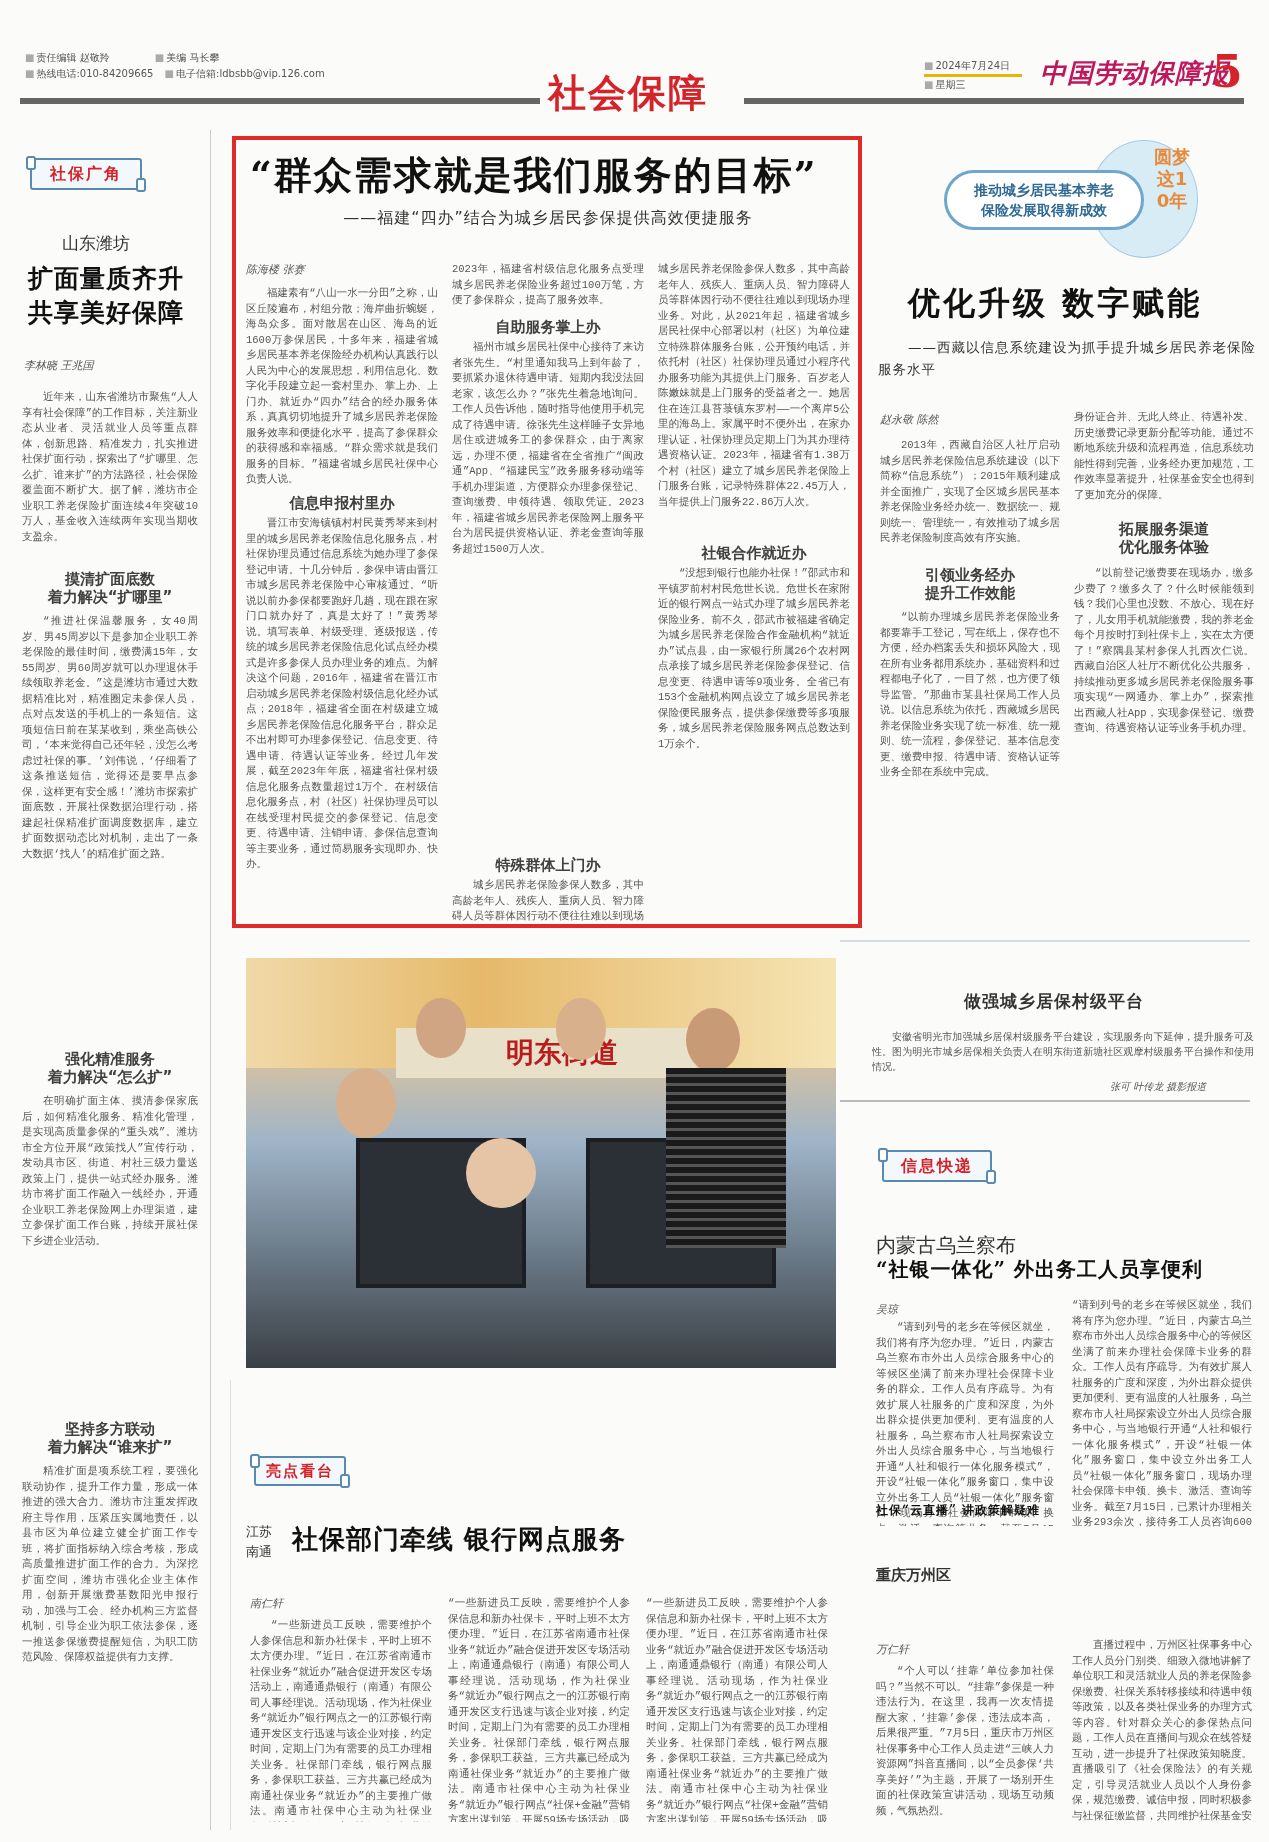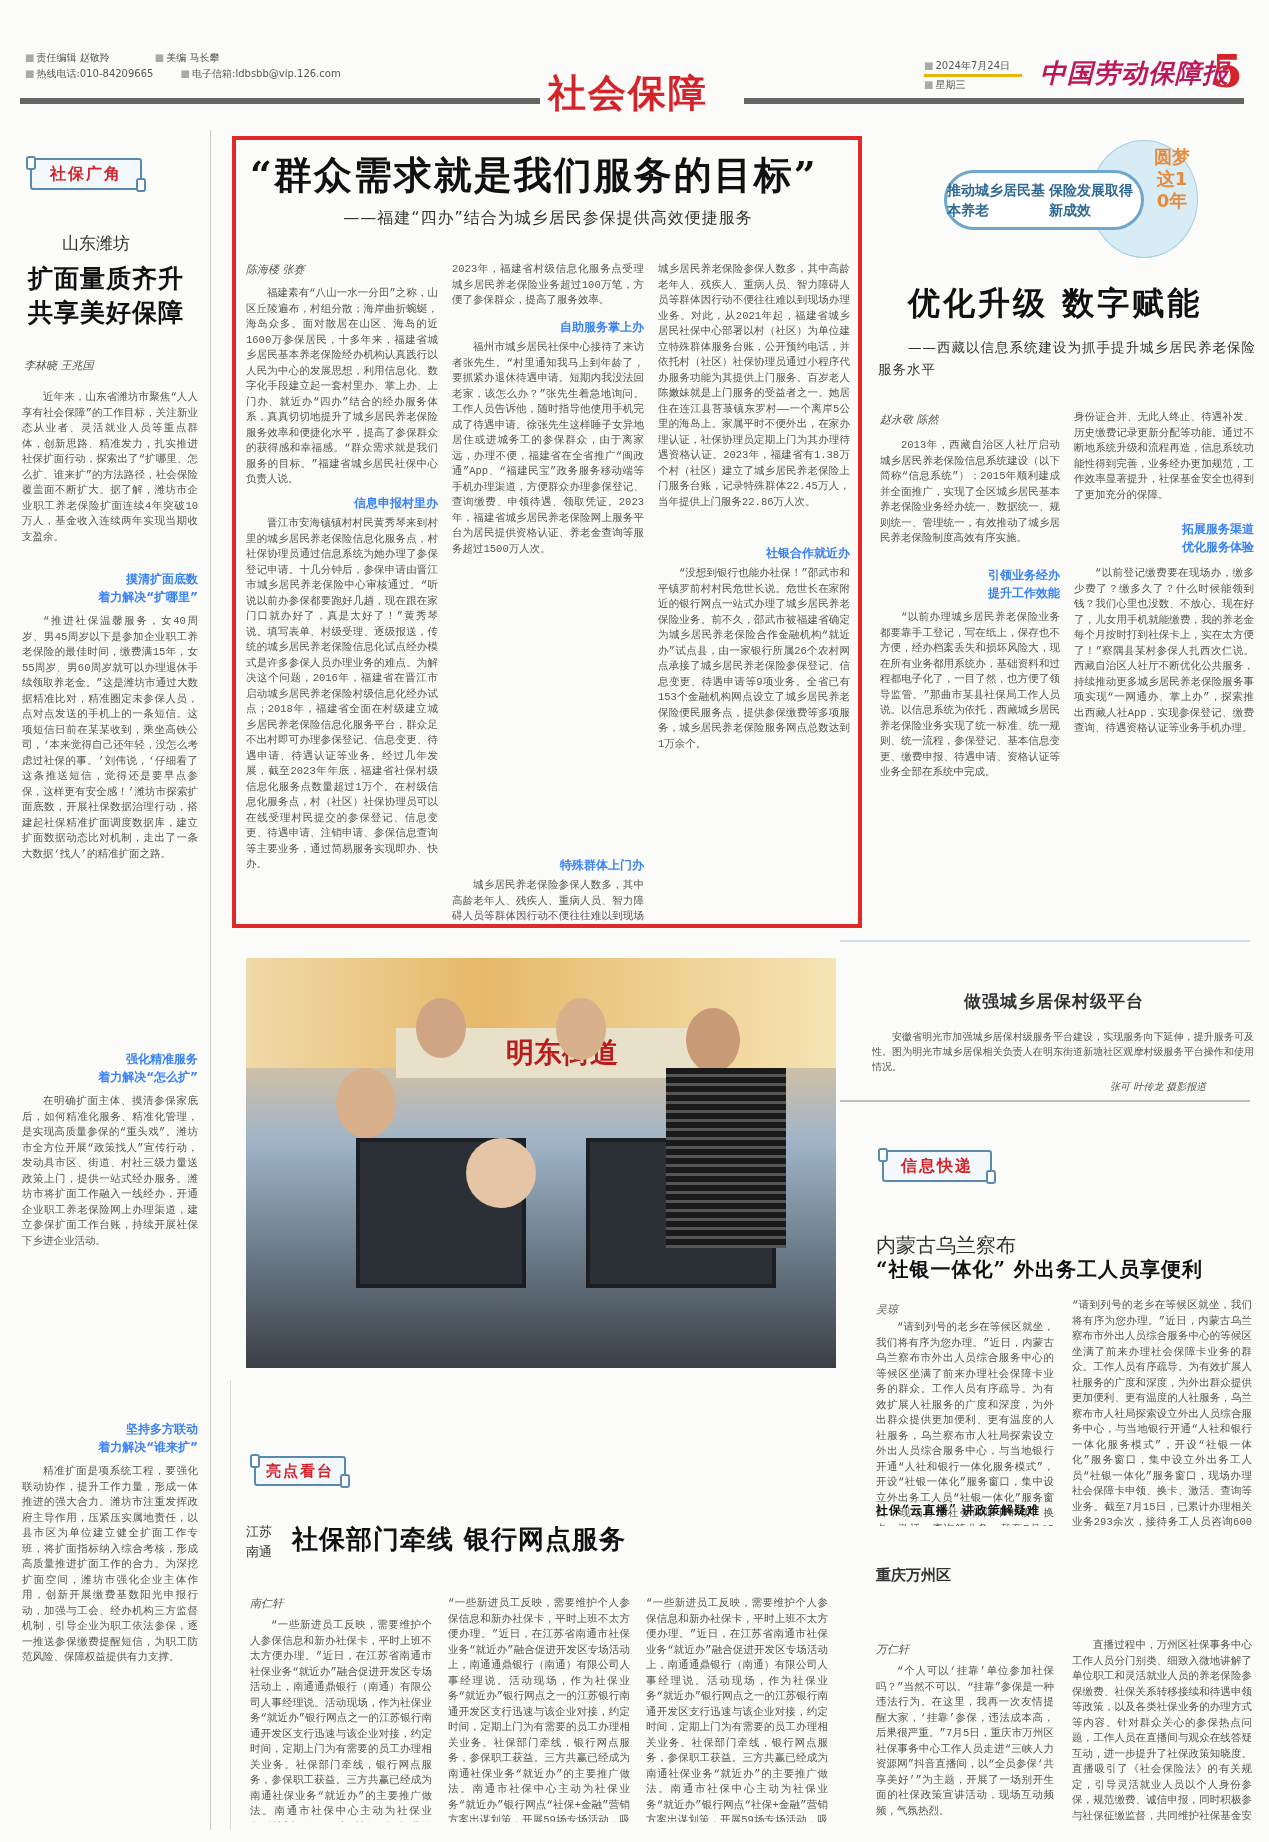--- a/index.html
+++ b/index.html
@@ -9,37 +9,37 @@
 .meta span::before{content:"■";color:#aaa;margin-right:2px}
 .bar{height:6px;background:#666}
 .section-title{font-family:"DejaVu Serif",serif;font-weight:bold;color:#d4242a;font-size:38px;letter-spacing:2px}
 .brand{font-family:"DejaVu Serif",serif;color:#be185d;font-size:26px;font-weight:bold;font-style:italic;letter-spacing:1px}
 .pageno{font-family:"DejaVu Serif",serif;color:#d4242a;font-size:44px;font-weight:900}
 .redbox{border:4px solid #e02a2a}
 .h-big{font-family:"DejaVu Serif",serif;font-weight:900;color:#111}
 .sub{font-family:"DejaVu Sans",sans-serif;color:#333}
 .body-txt{font-family:Liberation Mono, monospace;font-size:10.5px;line-height:15.5px;color:#555;text-align:justify;text-indent:2em;overflow:hidden}
 .author{font-family:"DejaVu Serif",serif;font-style:italic;font-size:11px;color:#555}
-.subhead{font-family:"DejaVu Sans",sans-serif;font-weight:bold;font-size:12px;color:#3b82f6;text-align:right;line-height:18px}
+.subhead{font-family:"DejaVu Sans",sans-serif;font-weight:bold;font-size:15px;color:#404040;text-align:center;line-height:18px}
 .scroll-tag{border:2px solid #5a8ab0;border-radius:3px;background:#f3f8fc;display:flex;align-items:center;justify-content:center;color:#d4242a;font-family:"DejaVu Sans",sans-serif;font-weight:bold;font-size:16px;letter-spacing:2px}
 .scroll-tag::before,.scroll-tag::after{content:"";position:absolute;width:6px;height:10px;border:2px solid #5a8ab0;border-radius:3px;background:#fff}
 .scroll-tag::before{left:-6px;top:-4px}
 .scroll-tag::after{right:-6px;bottom:-4px}
 .vline{background:#ccc;width:1px}
 .hline{background:#bbb;height:2px}
 .photo{background:linear-gradient(180deg,#c9a67a 0%,#e0c49b 20%,#9fb4c8 45%,#6f7f8d 70%,#3a3f45 100%);overflow:hidden}
 </style>
 </head>
 <body>
 
 <div class="abs meta" style="left:25px;top:50px">
   <div><span>责任编辑 赵敬羚</span>
   <span style="margin-left:42px">美编 马长攀</span></div>
   <div><span>热线电话:010-84209665</span>
-  <span style="margin-left:24px">电子信箱:ldbsbb@vip.126.com</span></div>
+  <span style="margin-left:8px">电子信箱:ldbsbb@vip.126.com</span></div>
 </div>
 <div class="abs bar" style="left:20px;top:98px;width:520px"></div>
 <div class="abs section-title" style="left:548px;top:68px">社会保障</div>
 <div class="abs bar" style="left:744px;top:98px;width:500px"></div>
 <div class="abs meta" style="left:924px;top:58px">
   <div style="border-bottom:3px solid #eab308;width:98px"><span>2024年7月24日</span></div>
   <div><span>星期三</span></div>
 </div>
 <div class="abs brand" style="left:1040px;top:56px">中国劳动保障报</div>
 <div class="abs pageno" style="left:1212px;top:46px">5</div>
@@ -88,21 +88,21 @@
 <div class="abs subhead" style="left:452px;top:318px;width:192px">自助服务掌上办</div>
 <div class="abs body-txt" style="left:452px;top:340px;width:192px;height:480px">福州市城乡居民社保中心接待了来访者张先生。“村里通知我马上到年龄了，要抓紧办退休待遇申请。短期内我没法回老家，该怎么办？”张先生着急地询问。工作人员告诉他，随时指导他使用手机完成了待遇申请。徐张先生这样睡子女异地居住或进城务工的参保群众，由于离家远，办理不便，福建省在全省推广“闽政通”App、“福建民宝”政务服务移动端等手机办理渠道，方便群众办理参保登记、查询缴费、申领待遇、领取凭证。2023年，福建省城乡居民养老保险网上服务平台为居民提供资格认证、养老金查询等服务超过1500万人次。</div>
 <div class="abs subhead" style="left:452px;top:856px;width:192px">特殊群体上门办</div>
 <div class="abs body-txt" style="left:452px;top:878px;width:192px;height:44px">城乡居民养老保险参保人数多，其中高龄老年人、残疾人、重病人员、智力障碍人员等群体因行动不便往往难以到现场办理业务。对此，从2021年起，福建省城乡居民社保中心部署以村（社区）为单位建立特殊群体服务台账，公开预约电话，并依托村（社区）社保协理员通过小程序代办服务功能为其提供上门服务。百岁老人陈嫩妹就是上门服务的受益者之一。她居住在连江县苔菉镇东罗村——一个离岸5公里的海岛上。家属平时不便外出，在家办理认证，社保协理员定期上门为其办理待遇资格认证。2023年，福建省有1.38万个村（社区）建立了城乡居民养老保险上门服务台账，记录特殊群体22.45万人，当年提供上门服务22.86万人次。</div>
 
 <div class="abs body-txt" style="left:658px;top:262px;width:192px;height:272px;text-indent:0">城乡居民养老保险参保人数多，其中高龄老年人、残疾人、重病人员、智力障碍人员等群体因行动不便往往难以到现场办理业务。对此，从2021年起，福建省城乡居民社保中心部署以村（社区）为单位建立特殊群体服务台账，公开预约电话，并依托村（社区）社保协理员通过小程序代办服务功能为其提供上门服务。百岁老人陈嫩妹就是上门服务的受益者之一。她居住在连江县苔菉镇东罗村——一个离岸5公里的海岛上。家属平时不便外出，在家办理认证，社保协理员定期上门为其办理待遇资格认证。2023年，福建省有1.38万个村（社区）建立了城乡居民养老保险上门服务台账，记录特殊群体22.45万人，当年提供上门服务22.86万人次。</div>
 <div class="abs subhead" style="left:658px;top:544px;width:192px">社银合作就近办</div>
 <div class="abs body-txt" style="left:658px;top:566px;width:192px;height:350px">“没想到银行也能办社保！”邵武市和平镇罗前村村民危世长说。危世长在家附近的银行网点一站式办理了城乡居民养老保险业务。前不久，邵武市被福建省确定为城乡居民养老保险合作金融机构“就近办”试点县，由一家银行所属26个农村网点承接了城乡居民养老保险参保登记、信息变更、待遇申请等9项业务。全省已有153个金融机构网点设立了城乡居民养老保险便民服务点，提供参保缴费等多项服务，城乡居民养老保险服务网点总数达到1万余个。</div>
 
 <div class="abs" style="left:1090px;top:140px;width:108px;height:118px;border-radius:50%;background:#d7ecf5;border:1px solid #a8cbe0"></div>
-<div class="abs" style="left:944px;top:170px;width:200px;height:60px;border-radius:30px;background:#fff;border:3px solid #6ea6cc;display:flex;flex-direction:row;align-items:center;justify-content:center;font-family:'DejaVu Sans',sans-serif;font-weight:bold;color:#2f6a95;font-size:14px;line-height:20px">
+<div class="abs" style="left:944px;top:170px;width:200px;height:60px;border-radius:30px;background:#fff;border:3px solid #6ea6cc;display:flex;flex-direction:column;align-items:center;justify-content:center;font-family:'DejaVu Sans',sans-serif;font-weight:bold;color:#2f6a95;font-size:14px;line-height:20px">
   <div>推动城乡居民基本养老</div>
   <div>保险发展取得新成效</div>
 </div>
 <div class="abs" style="left:1152px;top:146px;width:40px;font-family:'DejaVu Sans',sans-serif;font-weight:bold;color:#e88a3c;font-size:18px;line-height:22px;text-align:center;word-break:break-all">圆梦这10年</div>
 
 <div class="abs h-big" style="left:908px;top:282px;font-size:32px;letter-spacing:3px">优化升级 数字赋能</div>
 <div class="abs sub" style="left:878px;top:336px;width:380px;font-size:13.5px;line-height:22px;letter-spacing:1px;text-indent:30px">——西藏以信息系统建设为抓手提升城乡居民养老保险服务水平</div>
 
 <div class="abs author" style="left:880px;top:412px">赵永敬 陈然</div>
 <div class="abs body-txt" style="left:880px;top:438px;width:180px;height:116px">2013年，西藏自治区人社厅启动城乡居民养老保险信息系统建设（以下简称“信息系统”）；2015年顺利建成并全面推广，实现了全区城乡居民基本养老保险业务经办统一、数据统一、规则统一、管理统一，有效推动了城乡居民养老保险制度高效有序实施。</div>

